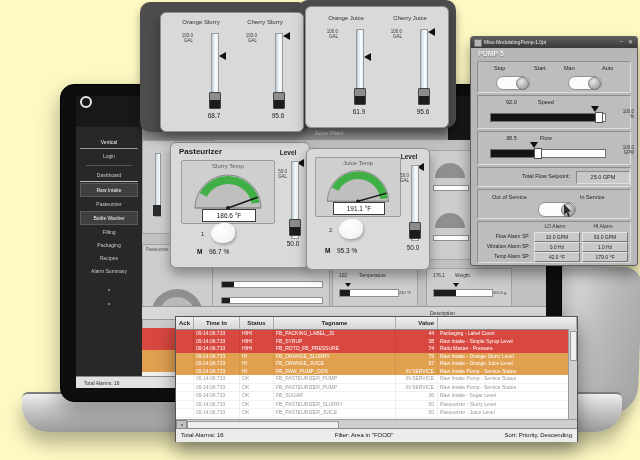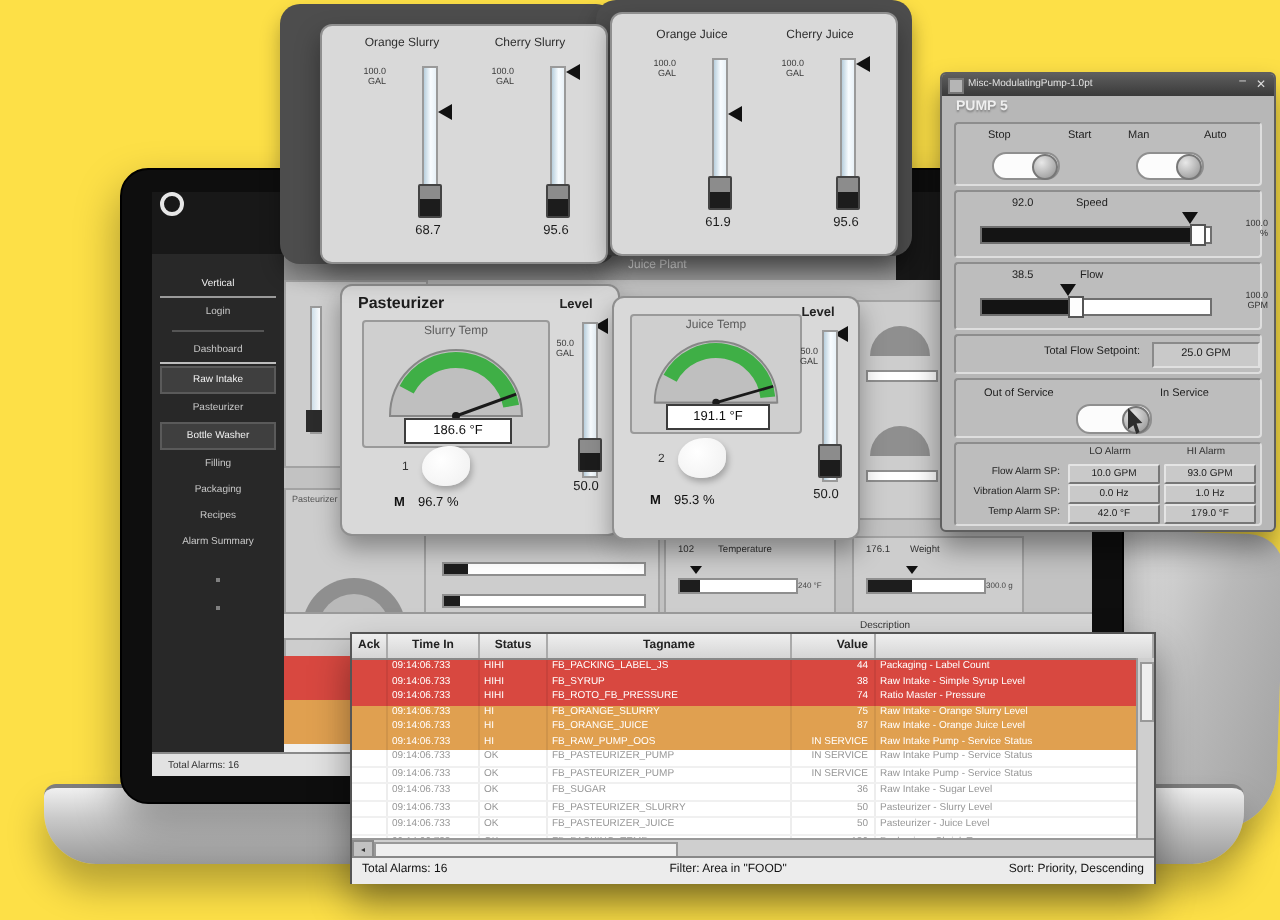--- a/index.html
+++ b/index.html
@@ -1,16 +1,16 @@
 <!DOCTYPE html>
 <html><head>
 <meta charset="utf-8">
 <style>
   html,body{margin:0;padding:0;background:#fff;}
-  #stage{position:relative;width:640px;height:460px;background:#fde047;overflow:hidden;
+  #stage{position:relative;width:640px;height:460px;background:#fef9c3;overflow:hidden;
          font-family:"Liberation Sans",sans-serif;-webkit-font-smoothing:antialiased;}
   .abs{position:absolute;}
   
   .lap-wing{left:548px;top:266px;width:92px;height:148px;background:linear-gradient(105deg,#ececec,#b9b9b9 55%,#a2a2a2);
             border-radius:8px 18px 30px 10px;transform:rotate(2deg);box-shadow:0 8px 14px rgba(0,0,0,.22);}
   .lap-base{left:22px;top:392px;width:600px;height:38px;background:linear-gradient(#f0f0f0,#c9c9c9 40%,#9a9a9a);
             border-radius:6px 6px 26px 26px;border-top:2px solid #7d7d7d;box-shadow:0 12px 18px rgba(0,0,0,.28);}
   .lap-screen{left:60px;top:84px;width:500px;height:316px;background:#0e0e0e;border-radius:14px;
               box-shadow:0 10px 22px rgba(0,0,0,.35);border:1px solid #000;}
   .display{left:76px;top:96px;width:470px;height:292px;background:#bdbdbd;overflow:hidden;}

